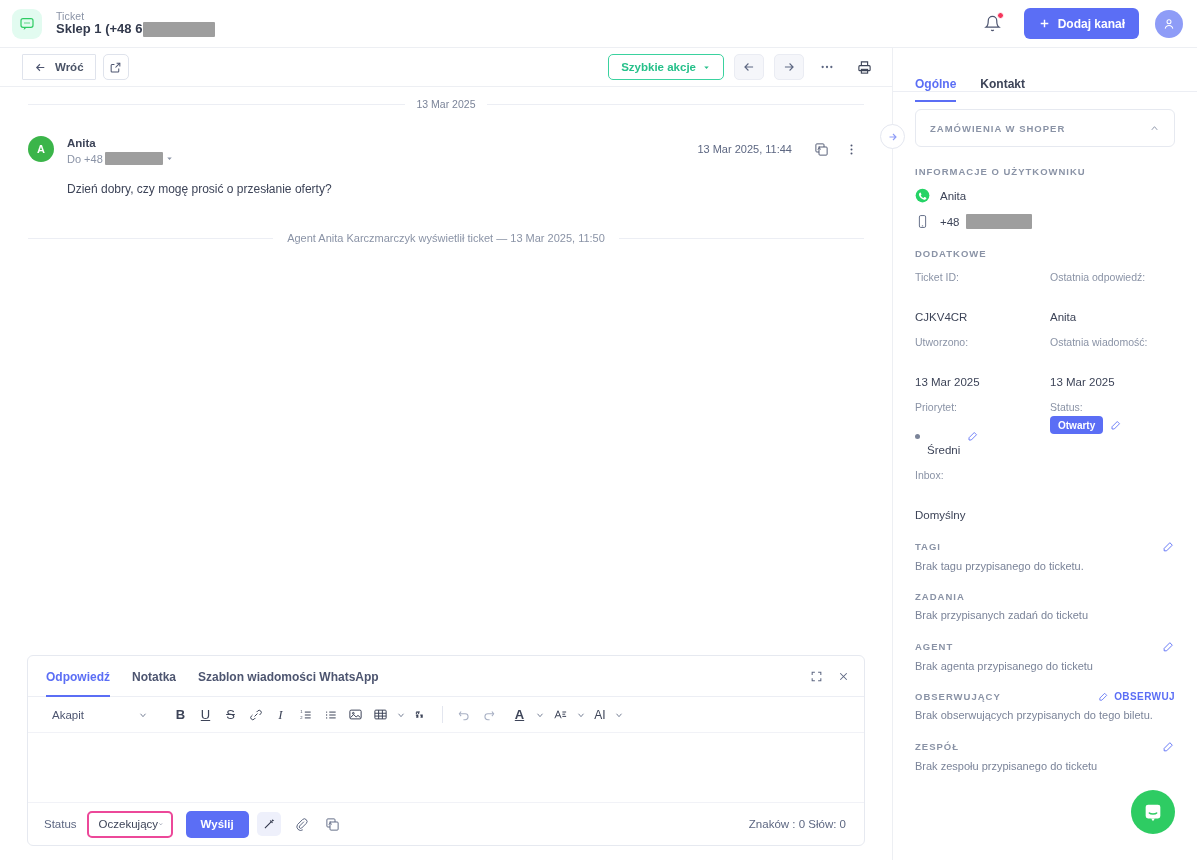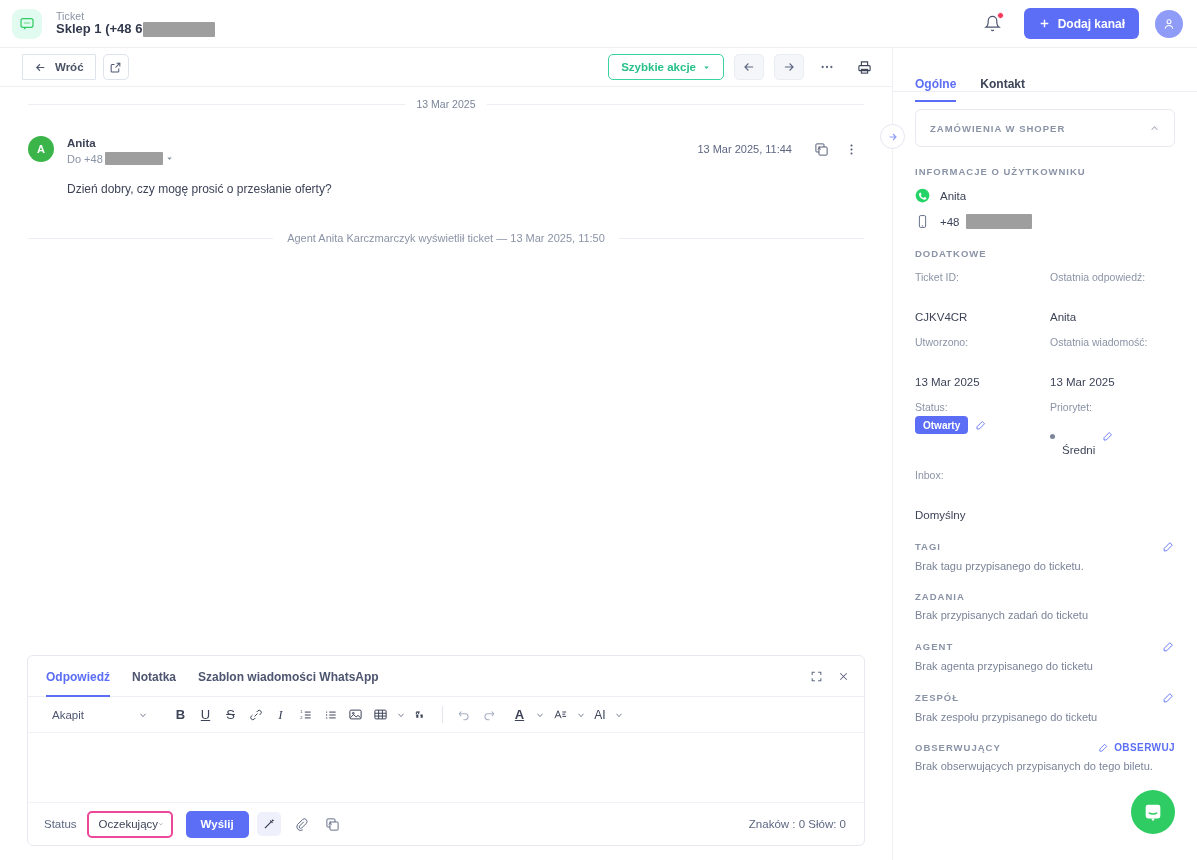--- a/index.html
+++ b/index.html
@@ -637,43 +637,43 @@
             </div>
             <div>
               <div class="f-label">Utworzono:</div>
               <div class="f-value">13 Mar 2025</div>
             </div>
             <div>
               <div class="f-label">Ostatnia wiadomość:</div>
               <div class="f-value">13 Mar 2025</div>
             </div>
             <div>
-              <div class="f-label">Status:</div>
-              <div class="value-row">
-                <span class="badge">Otwarty</span>
-                <span class="icon-btn-sm">
-                  <svg class="ic" width="12" height="12" viewBox="0 0 24 24" fill="none" stroke="#5b6ef5" stroke-width="1.7">
-                    <path d="M4 15.5V20h4.5L19 9.5 14.5 5 4 15.5z"></path>
-                  </svg>
-                </span>
-              </div>
-            </div>
-            <div>
               <div class="f-label">Priorytet:</div>
               <div class="value-row">
                 <span class="dot-prio"></span>
                 <span class="f-value">Średni</span>
                 <span class="icon-btn-sm">
                   <svg class="ic" width="12" height="12" viewBox="0 0 24 24" fill="none" stroke="#5b6ef5" stroke-width="1.7">
                     <path d="M4 15.5V20h4.5L19 9.5 14.5 5 4 15.5z"></path>
                   </svg>
                 </span>
               </div>
             </div>
             <div>
+              <div class="f-label">Status:</div>
+              <div class="value-row">
+                <span class="badge">Otwarty</span>
+                <span class="icon-btn-sm">
+                  <svg class="ic" width="12" height="12" viewBox="0 0 24 24" fill="none" stroke="#5b6ef5" stroke-width="1.7">
+                    <path d="M4 15.5V20h4.5L19 9.5 14.5 5 4 15.5z"></path>
+                  </svg>
+                </span>
+              </div>
+            </div>
+            <div>
               <div class="f-label">Inbox:</div>
               <div class="f-value">Domyślny</div>
             </div>
             <div></div>
           </div>
         </div>
 
         <div class="sec-block">
           <div class="sec-head">
             <span>TAGI</span>
@@ -694,47 +694,47 @@
         <div class="sec-block">
           <div class="sec-head">
             <span>AGENT</span>
             <span class="icon-btn-sm">
               <svg class="ic" width="13" height="13" viewBox="0 0 24 24" fill="none" stroke="#5b6ef5" stroke-width="1.7">
                   <path d="M4 15.5V20h4.5L19 9.5 14.5 5 4 15.5z"></path>
                 </svg>
             </span>
           </div>
           <div class="sec-body">Brak agenta przypisanego do ticketu</div>
-        </div>
-
-        <div class="sec-block">
-          <div class="sec-head">
-            <span>ZESPÓŁ</span>
-            <span class="icon-btn-sm">
-              <svg class="ic" width="13" height="13" viewBox="0 0 24 24" fill="none" stroke="#5b6ef5" stroke-width="1.7">
-                  <path d="M4 15.5V20h4.5L19 9.5 14.5 5 4 15.5z"></path>
-                </svg>
-            </span>
-          </div>
-          <div class="sec-body">Brak zespołu przypisanego do ticketu</div>
         </div>
 
         <div class="sec-block">
           <div class="sec-head">
             <span>OBSERWUJĄCY</span>
             <span class="watch-link">
               <span>
                 <svg class="ic" width="11" height="11" viewBox="0 0 24 24" fill="none" stroke="#5b6ef5" stroke-width="1.8">
                     <path d="M4 15.5V20h4.5L19 9.5 14.5 5 4 15.5z"></path>
                   </svg>
               </span>
               <span>Obserwuj</span>
             </span>
           </div>
           <div class="sec-body">Brak obserwujących przypisanych do tego biletu.</div>
+        </div>
+
+        <div class="sec-block">
+          <div class="sec-head">
+            <span>ZESPÓŁ</span>
+            <span class="icon-btn-sm">
+              <svg class="ic" width="13" height="13" viewBox="0 0 24 24" fill="none" stroke="#5b6ef5" stroke-width="1.7">
+                  <path d="M4 15.5V20h4.5L19 9.5 14.5 5 4 15.5z"></path>
+                </svg>
+            </span>
+          </div>
+          <div class="sec-body">Brak zespołu przypisanego do ticketu</div>
         </div>
       </div>
     </div>
 
     <div class="collapse-arrow">
       <span>
         <svg class="ic" width="12" height="12" viewBox="0 0 24 24" fill="none" stroke="#8e9cf7" stroke-width="2.2">
             <path d="M5 12h13M12 6l6 6-6 6"></path>
           </svg>
       </span>

